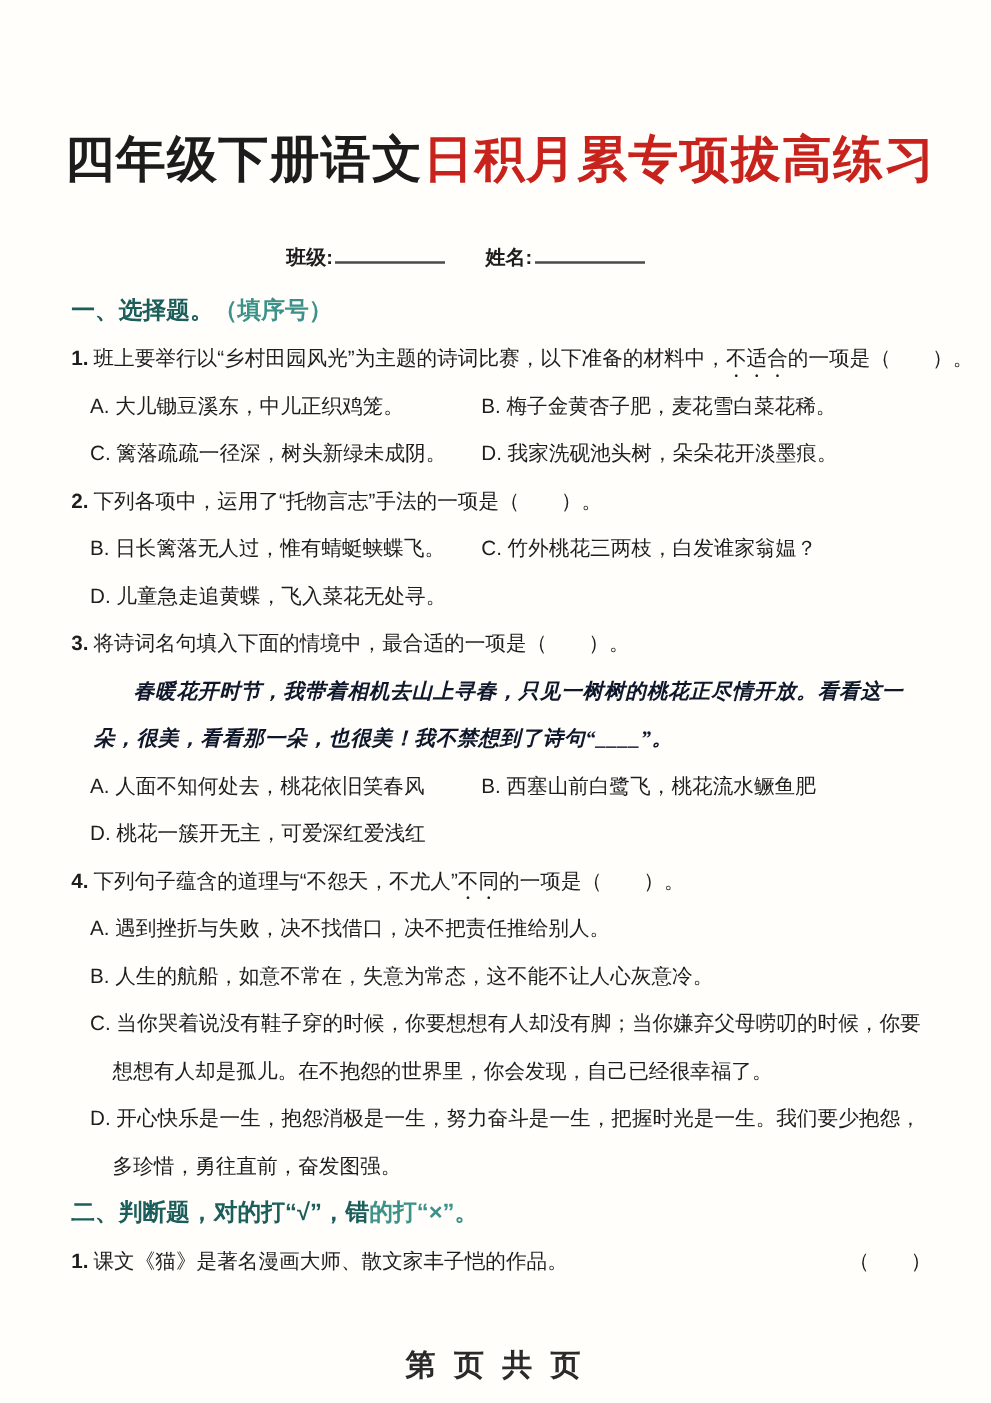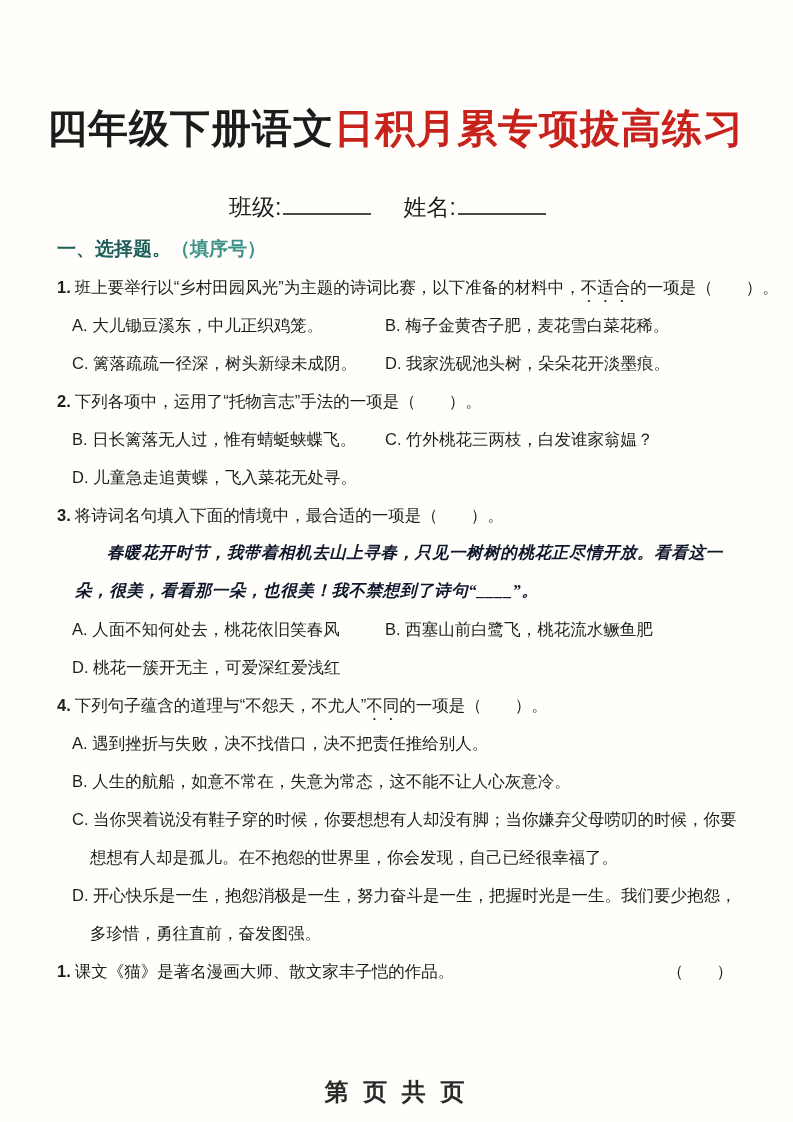--- a/index.html
+++ b/index.html
@@ -2,21 +2,21 @@
 <html><head>
 <meta charset="utf-8">
 <style>
   html,body { margin:0; padding:0; background:#ffffff; }
   .page {
     position:relative;
     width:793px; height:1122px;
     margin:0 auto;
     background:#fffefb;
     box-sizing:border-box;
-    padding:103px 52px 0 57px;
+    padding:103px 40px 0 57px;
     font-family:"Liberation Sans", sans-serif;
     color:#1d1d1d;
     font-size:16.5px;
     font-weight:500;
     overflow:hidden;
   }
   
   .title {
     margin:0 0 0 -10px;
     text-align:center;
@@ -25,22 +25,22 @@
     letter-spacing:1px;
     line-height:1.25;
     white-space:nowrap;
     color:#1c1c1c;
   }
   .t-red { color:#c8221c; }
   
   .meta {
     margin-top:42px;
     padding-left:172px;
-    font-size:23px;
-    font-weight:400;
+    font-size:16px;
+    font-weight:700;
     line-height:24px;
   }
   .blank {
     display:inline-block;
     width:88px;
     border-bottom:2px solid #4a4a4a;
     height:5px;
     margin-left:2px;
   }
   .meta-gap { display:inline-block; width:32px; }
@@ -131,20 +131,21 @@
       <span class="opt">B. 西塞山前白鹭飞，桃花流水鳜鱼肥</span>
       <span class="opt">D. 桃花一簇开无主，可爱深红爱浅红</span>
     </div>
 
     <div class="q-stem"><span class="qnum">4.</span><span>下列句子蕴含的道理与“不怨天，不尤人”</span><span class="emph">不同</span><span>的一项是（　　）。</span></div>
     <div class="opt4">A. 遇到挫折与失败，决不找借口，决不把责任推给别人。</div>
     <div class="opt4">B. 人生的航船，如意不常在，失意为常态，这不能不让人心灰意冷。</div>
     <div class="opt4">C. 当你哭着说没有鞋子穿的时候，你要想想有人却没有脚；当你嫌弃父母唠叨的时候，你要想想有人却是孤儿。在不抱怨的世界里，你会发现，自己已经很幸福了。</div>
     <div class="opt4">D. 开心快乐是一生，抱怨消极是一生，努力奋斗是一生，把握时光是一生。我们要少抱怨，多珍惜，勇往直前，奋发图强。</div>
 
+    <div class="sec-head"><span>二、判断题，对的打“√”，错</span><span class="sh-light">的打“×”。</span></div>
 
     <div class="judge-row">
         <span class="qnum">1.</span>
         <span>课文《猫》是著名漫画大师、散文家丰子恺的作品。</span>
         <span class="judge-blank">（　　）</span>
       </div>
 
   </div>
 
   <div class="footer">第 页 共 页</div>

